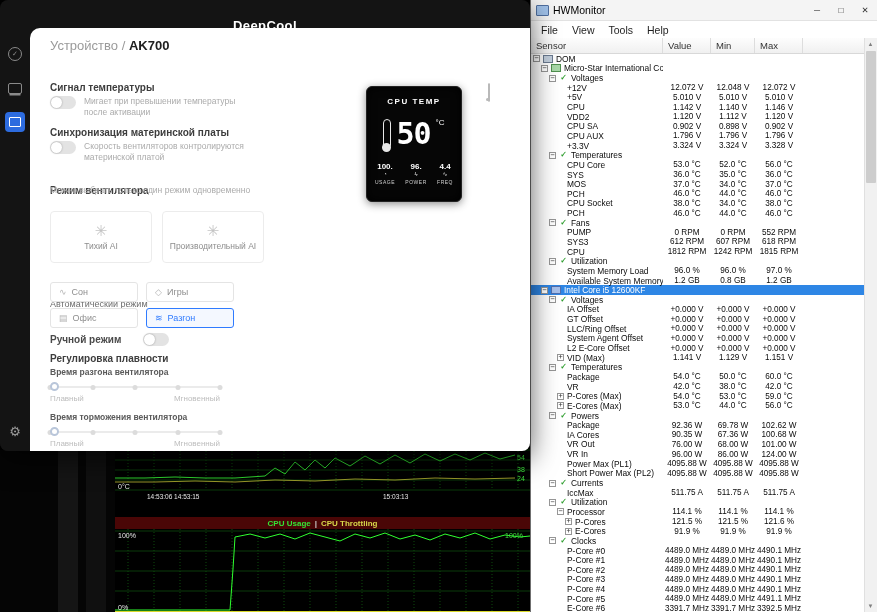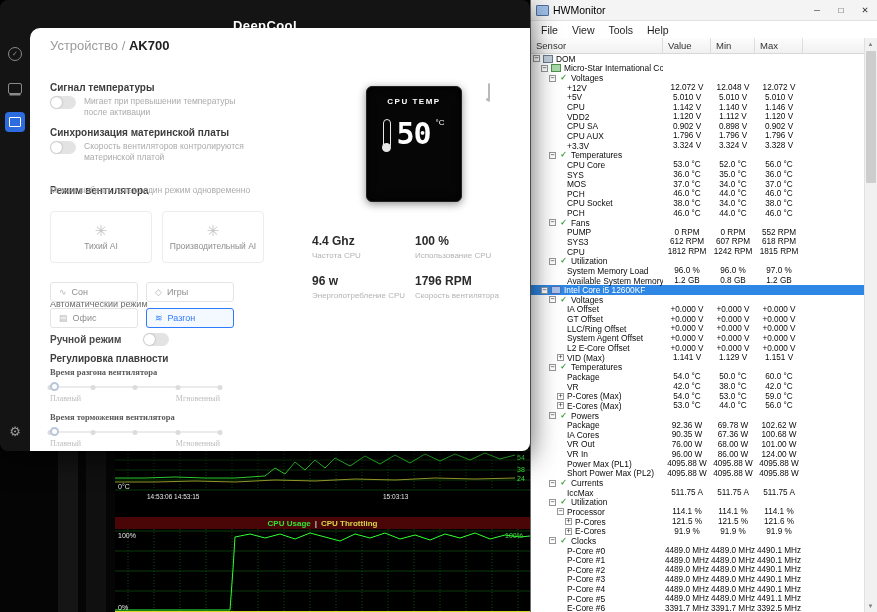--- a/index.html
+++ b/index.html
@@ -39,21 +39,21 @@
   .card .fan{font-size:15px;color:#c4c4c4;line-height:1;}
   .card .cl{font-size:8.5px;color:#8d8d8d;white-space:nowrap;}
   .optgrid{display:grid;grid-template-columns:88px 88px;gap:6px 8px;}
   .opt{display:flex;align-items:center;gap:5px;height:20px;padding-left:8px;border:1px solid #e4e4e4;
        border-radius:3px;font-size:9px;color:#8f8f8f;background:#fff;box-sizing:border-box;}
   .opt .oi{font-size:9px;color:#b5b5b5;}
   .opt.selected{border-color:#2f7bff;color:#2f7bff;background:#f4f8ff;}
   .opt.selected .oi{color:#2f7bff;}
   .manual{display:flex;align-items:center;gap:22px;}
   .manual .ml{font-size:10px;font-weight:bold;color:#4a4a4a;}
-  .sliderblk{margin-bottom:9px;font-family:Liberation Serif, serif;}
+  .sliderblk{margin-bottom:9px;}
   .sl-label{font-size:8.5px;font-weight:bold;color:#5a5a5a;margin-bottom:5px;}
   .slider{width:170px;height:9px;position:relative;}
   .slider .track{position:absolute;left:0;right:0;top:4px;height:2px;background:#ebebeb;}
   .slider .dot{position:absolute;top:2.5px;width:5px;height:5px;border-radius:50%;background:#dcdcdc;transform:translateX(-50%);}
   .slider .handle{position:absolute;left:0;top:0;width:9px;height:9px;border-radius:50%;background:#fff;
                   border:2px solid #b9c6da;box-sizing:border-box;}
   .sl-ends{width:170px;display:flex;justify-content:space-between;font-size:8px;color:#bdbdbd;margin-top:3px;}
   .cast{width:14px;height:10px;border:1.5px solid #b9b9b9;border-radius:2px;position:relative;}
   .cast::after{content:'';position:absolute;right:0;bottom:0;width:3px;height:3px;border-radius:50%;background:#b9b9b9;}
   
@@ -1019,36 +1019,35 @@
 
       
       <span class="abs cast" style="left:458px;top:56px"></span>
       <div class="abs lcd" style="left:336px;top:58px">
         <div class="lcd-title">CPU TEMP</div>
         <div class="lcd-main">
           <span class="thermo"></span>
           <span class="lcd-temp">50</span>
           <span class="lcd-unit">°C</span>
         </div>
+        <div class="lcd-metrics">
+            <div class="lm">
+              <div class="v">100.</div>
+              <div class="mi">◔</div>
+              <div class="ll">USAGE</div>
+            </div>
+            <div class="lm">
+              <div class="v">96.</div>
+              <div class="mi">ϟ</div>
+              <div class="ll">POWER</div>
+            </div>
+            <div class="lm">
+              <div class="v">4.4</div>
+              <div class="mi">∿</div>
+              <div class="ll">FREQ</div>
+            </div>
+          </div>
       </div>
-      <div class="abs stats" style="left:282px;top:206px">
-          <div class="stat">
-            <div class="sv">4.4 Ghz</div>
-            <div class="sl">Частота CPU</div>
-          </div>
-          <div class="stat">
-            <div class="sv">100 %</div>
-            <div class="sl">Использование CPU</div>
-          </div>
-          <div class="stat">
-            <div class="sv">96 w</div>
-            <div class="sl">Энергопотребление CPU</div>
-          </div>
-          <div class="stat">
-            <div class="sv">1796 RPM</div>
-            <div class="sl">Скорость вентилятора</div>
-          </div>
-        </div>
 
     </div>
   </div>
 
 </div>
 
 </body></html>

